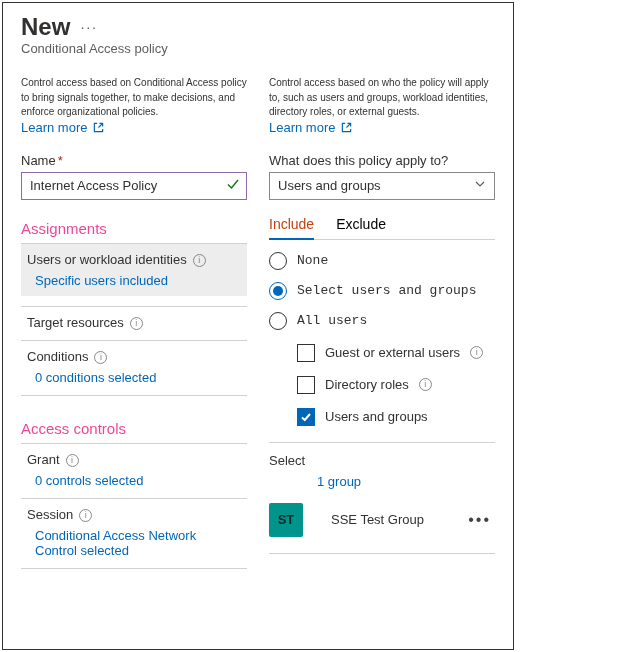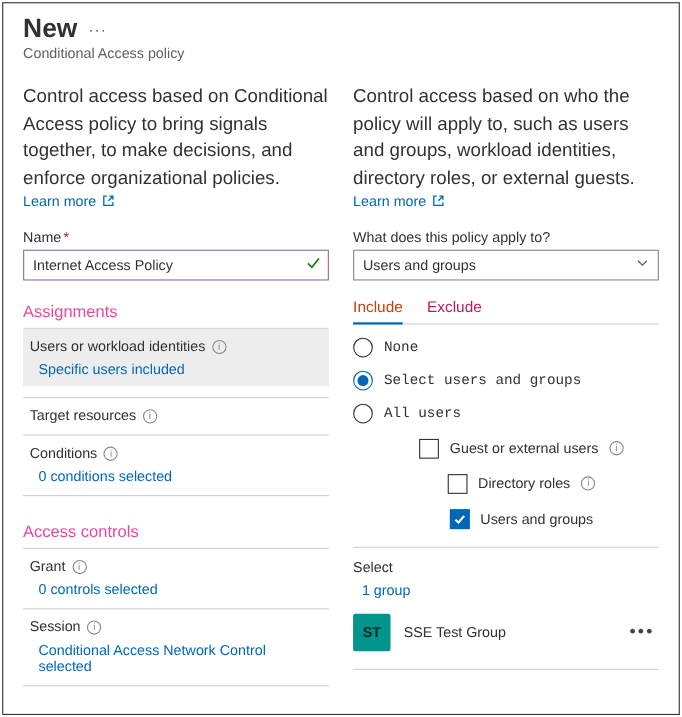--- a/index.html
+++ b/index.html
@@ -7,34 +7,34 @@
     font-family: "Segoe UI", -apple-system, sans-serif;
     font-size: 13px;
     color: #323130;
     background: #fff;
     width: 620px;
     height: 652px;
     overflow: hidden;
   }
   .frame {
     border: 1px solid #323130;
-    width: 616px;
+    width: 512px;
     height: 648px;
     margin: 2px;
     padding: 10px 18px 4px 18px;
     display: flex;
     flex-direction: column;
   }
   .hdr-row { display:flex; align-items:center; gap:10px; }
   .hdr-title { font-size: 24px; font-weight: 600; }
   .more-dots { color:#605e5c; font-size:14px; letter-spacing:1px; cursor:pointer; }
   .hdr-sub { font-size: 13px; color: #605e5c; margin-top: 0px; }
   .cols { display:flex; gap: 22px; margin-top: 20px; flex:1; min-height:0;}
   .col { flex: 1; min-width: 0; }
-  .desc { font-size: 17px; line-height: 1.45; color:#323130; }
+  .desc { font-size: 10px; line-height: 1.45; color:#323130; }
   .link { color: #0067b8; cursor:pointer; }
   .link svg { vertical-align: -1px; margin-left: 2px;}
   .field-label { font-size: 13px; margin-top: 18px; }
   .req { color: #a4262c; margin-left:2px;}
   .name-input {
     margin-top: 4px;
     border: 1px solid #8e6aa8;
     height: 28px;
     display:flex; align-items:center;
     padding: 0 6px 0 8px;
@@ -63,48 +63,48 @@
   }
   .assign-val { margin-top:6px; padding-left:8px; }
   .hr { border:none; border-top:1px solid #d2d0ce; margin-top:10px;}
   .dropdown {
     height:28px; border:1px solid #8a8886; display:flex; align-items:center;
     justify-content:space-between; padding:0 8px; margin-top:4px; cursor:pointer;
     width:100%;
   }
   .chev { color:#605e5c; }
   .tabs { display:flex; gap:22px; border-bottom:1px solid #d2d0ce; margin-top:10px;}
-  .tab { padding:6px 0 6px 0; font-size:14px; cursor:pointer; color:#be185d;}
+  .tab { padding:6px 0 6px 0; font-size:14px; cursor:pointer; color:#000000;}
   .tab.active { border-bottom:2px solid #0067b8; color:#c2410c; font-weight:400; margin-bottom:-1px;}
   .radio-row { display:flex; align-items:center; gap:10px; margin-top:12px; cursor:pointer;font-family:Liberation Mono, monospace;}
   .radio {
     width:18px; height:18px; border:1px solid #323130; border-radius:50%;
     display:inline-flex; align-items:center; justify-content:center; flex-shrink:0;
   }
   .radio.sel { border-color:#0067b8; }
   .radio.sel::after { content:""; width:10px; height:10px; background:#0067b8; border-radius:50%;}
-  .cb-row { display:flex; align-items:center; gap:10px; margin-top:14px; cursor:pointer; padding-left:28px;justify-content:center;}
+  .cb-row { display:flex; align-items:center; gap:10px; margin-top:14px; cursor:pointer; padding-left:28px;}
   .cb {
     width:18px; height:18px; border:1px solid #323130; display:inline-flex;
     align-items:center; justify-content:center; flex-shrink:0; background:#fff;
   }
   .cb.sel { background:#0067b8; border-color:#0067b8; color:#fff;}
   .cb.sel svg { display:block;}
   .cb svg { display:none; }
   .hr2 { border:none; border-top:1px solid #d2d0ce; margin-top:16px;}
   .sel-label { margin-top:10px; font-size:13px;}
   .group-chip {
     display:flex; align-items:center; gap:12px; margin-top:14px;
     justify-content:space-between; padding-right:4px;
   }
-  .chip-left { display:flex; align-items:center; gap:12px;}
+  .chip-left { display:flex; align-items:center; gap:28px;}
   .avatar { width:34px; height:34px; background:#00948c; color:#002b28;
     display:flex; align-items:center; justify-content:center;
     font-size:13px; font-weight:600; border-radius:2px;}
-  .assign-val .link, .sel-link { padding-left:8px;}
+  .assign-val .link, .sel-link { padding-left:8px;margin-left:40px;}
   .row-menu { color:#424242; font-size:16px; letter-spacing:2px; cursor:pointer;}
 </style>
 </head>
 <body>
 
 <div class="frame">
 
   <div class="hdr-row">
     <div class="hdr-title">New</div>
     <div class="more-dots">···</div>

